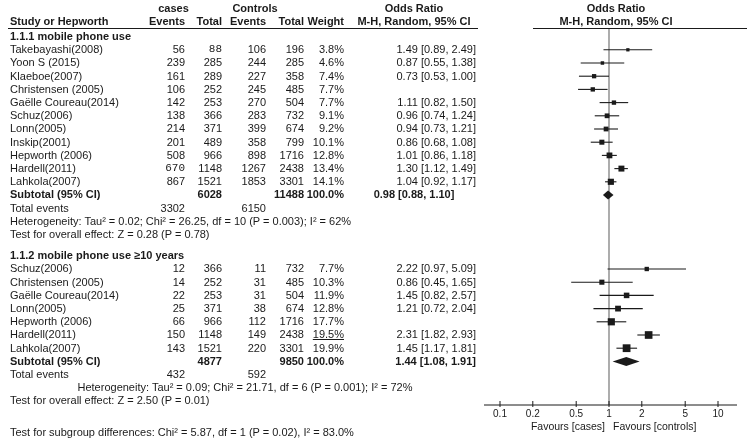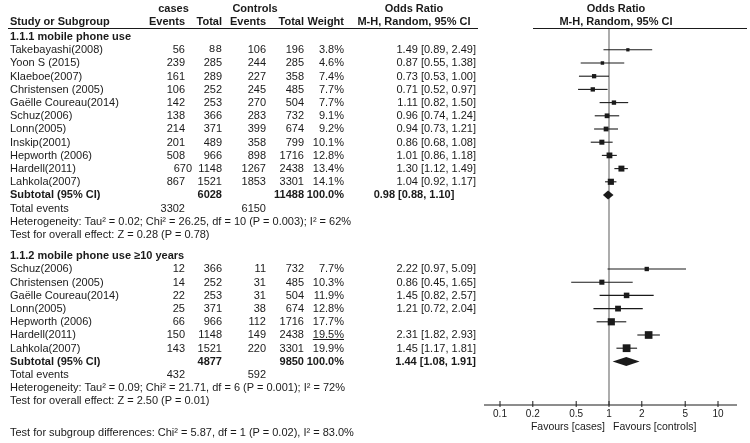--- a/index.html
+++ b/index.html
@@ -16,21 +16,21 @@
 <body>
 
 <div id="stage">
 
   <div>
     <span class="cell b" style="top:2px;left:125px;width:97px;text-align:center">cases</span>
     <span class="cell b" style="top:2px;left:206px;width:98px;text-align:center">Controls</span>
     <span class="cell b" style="top:2px;left:352px;width:124px;text-align:center">Odds Ratio</span>
     <span class="cell b" style="top:2px;left:500px;width:232px;text-align:center">Odds Ratio</span>
 
-    <span class="cell b" style="top:15px;left:10px;width:150px;text-align:left">Study or Subgroup</span>
+    <span class="cell b" style="top:15px;left:10px;width:150px;text-align:left">Study or Hepworth</span>
     <span class="cell b" style="top:15px;left:125px;width:60px;text-align:right">Events</span>
     <span class="cell b" style="top:15px;left:162px;width:60px;text-align:right">Total</span>
     <span class="cell b" style="top:15px;left:206px;width:60px;text-align:right">Events</span>
     <span class="cell b" style="top:15px;left:244px;width:60px;text-align:right">Total</span>
     <span class="cell b" style="top:15px;left:284px;width:60px;text-align:right">Weight</span>
     <span class="cell b" style="top:15px;left:352px;width:124px;text-align:center">M-H, Random, 95% CI</span>
     <span class="cell b" style="top:15px;left:500px;width:232px;text-align:center">M-H, Random, 95% CI</span>
 
     <div class="rule" style="top:28px;left:8px;width:470px"></div>
     <div class="rule" style="top:28px;left:533px;width:214px"></div>
@@ -67,21 +67,20 @@
         <span class="cell" style="left: 284px; width: 60px; text-align: right;">7.4%</span>
         <span class="cell" style="left: 352px; width: 124px; text-align: right;">0.73 [0.53, 1.00]</span>
       </div>
       <div class="row" style="top: 82.8px;">
         <span class="cell" style="left: 10px; width: 150px; text-align: left;">Christensen (2005)</span>
         <span class="cell" style="left: 125px; width: 60px; text-align: right;">106</span>
         <span class="cell" style="left: 162px; width: 60px; text-align: right;">252</span>
         <span class="cell" style="left: 206px; width: 60px; text-align: right;">245</span>
         <span class="cell" style="left: 244px; width: 60px; text-align: right;">485</span>
         <span class="cell" style="left: 284px; width: 60px; text-align: right;">7.7%</span>
-        <span class="cell" style="left: 352px; width: 124px; text-align: right;">0.71 [0.52, 0.97]</span>
       </div>
       <div class="row" style="top: 96px;">
         <span class="cell" style="left: 10px; width: 150px; text-align: left;">Gaëlle Coureau(2014)</span>
         <span class="cell" style="left: 125px; width: 60px; text-align: right;">142</span>
         <span class="cell" style="left: 162px; width: 60px; text-align: right;">253</span>
         <span class="cell" style="left: 206px; width: 60px; text-align: right;">270</span>
         <span class="cell" style="left: 244px; width: 60px; text-align: right;">504</span>
         <span class="cell" style="left: 284px; width: 60px; text-align: right;">7.7%</span>
         <span class="cell" style="left: 352px; width: 124px; text-align: right;">1.11 [0.82, 1.50]</span>
       </div>
@@ -116,21 +115,21 @@
         <span class="cell" style="left: 10px; width: 150px; text-align: left;">Hepworth (2006)</span>
         <span class="cell" style="left: 125px; width: 60px; text-align: right;">508</span>
         <span class="cell" style="left: 162px; width: 60px; text-align: right;">966</span>
         <span class="cell" style="left: 206px; width: 60px; text-align: right;">898</span>
         <span class="cell" style="left: 244px; width: 60px; text-align: right;">1716</span>
         <span class="cell" style="left: 284px; width: 60px; text-align: right;">12.8%</span>
         <span class="cell" style="left: 352px; width: 124px; text-align: right;">1.01 [0.86, 1.18]</span>
       </div>
       <div class="row" style="top: 162px;">
         <span class="cell" style="left: 10px; width: 150px; text-align: left;">Hardell(2011)</span>
-        <span class="cell" style="left: 132px; width: 60px; text-align: right;">670</span>
+        <span class="cell" style="left: 125px; width: 60px; text-align: right; font-family: Liberation Mono, monospace;">670</span>
         <span class="cell" style="left: 162px; width: 60px; text-align: right;">1148</span>
         <span class="cell" style="left: 206px; width: 60px; text-align: right;">1267</span>
         <span class="cell" style="left: 244px; width: 60px; text-align: right;">2438</span>
         <span class="cell" style="left: 284px; width: 60px; text-align: right;">13.4%</span>
         <span class="cell" style="left: 352px; width: 124px; text-align: right;">1.30 [1.12, 1.49]</span>
       </div>
       <div class="row" style="top: 175.2px;">
         <span class="cell" style="left: 10px; width: 150px; text-align: left;">Lahkola(2007)</span>
         <span class="cell" style="left: 125px; width: 60px; text-align: right;">867</span>
         <span class="cell" style="left: 162px; width: 60px; text-align: right;">1521</span>
@@ -228,21 +227,21 @@
         <span class="cell b" style="left: 244px; width: 60px; text-align: right;">9850</span>
         <span class="cell b" style="left: 284px; width: 60px; text-align: right;">100.0%</span>
         <span class="cell b" style="left: 352px; width: 124px; text-align: right;">1.44 [1.08, 1.91]</span>
       </div>
       <div class="row" style="top: 368px;">
         <span class="cell" style="left: 10px; width: 150px; text-align: left;">Total events</span>
         <span class="cell" style="left: 125px; width: 60px; text-align: right;">432</span>
         <span class="cell" style="left: 206px; width: 60px; text-align: right;">592</span>
       </div>
       <div class="row" style="top: 381.2px;">
-        <span class="cell" style="left: 10px; width: 470px; text-align: left;">Heterogeneity: Tau² = 0.09; Chi² = 21.71, df = 6 (P = 0.001); I² = 72%</span>
+        <span class="cell" style="left: 10px; width: 470px; text-align: center;">Heterogeneity: Tau² = 0.09; Chi² = 21.71, df = 6 (P = 0.001); I² = 72%</span>
       </div>
       <div class="row" style="top: 394.4px;">
         <span class="cell" style="left: 10px; width: 470px; text-align: left;">Test for overall effect: Z = 2.50 (P = 0.01)</span>
       </div>
     </div>
 
   <span class="cell" style="top:426px;left:10px;width:470px;text-align:left">Test for subgroup differences: Chi² = 5.87, df = 1 (P = 0.02), I² = 83.0%</span>
 
   <svg id="plot-svg" width="750" height="443" viewBox="0 0 750 443">
       <line x1="609" y1="29" x2="609" y2="405" stroke="#808080" stroke-width="1.3"></line>

